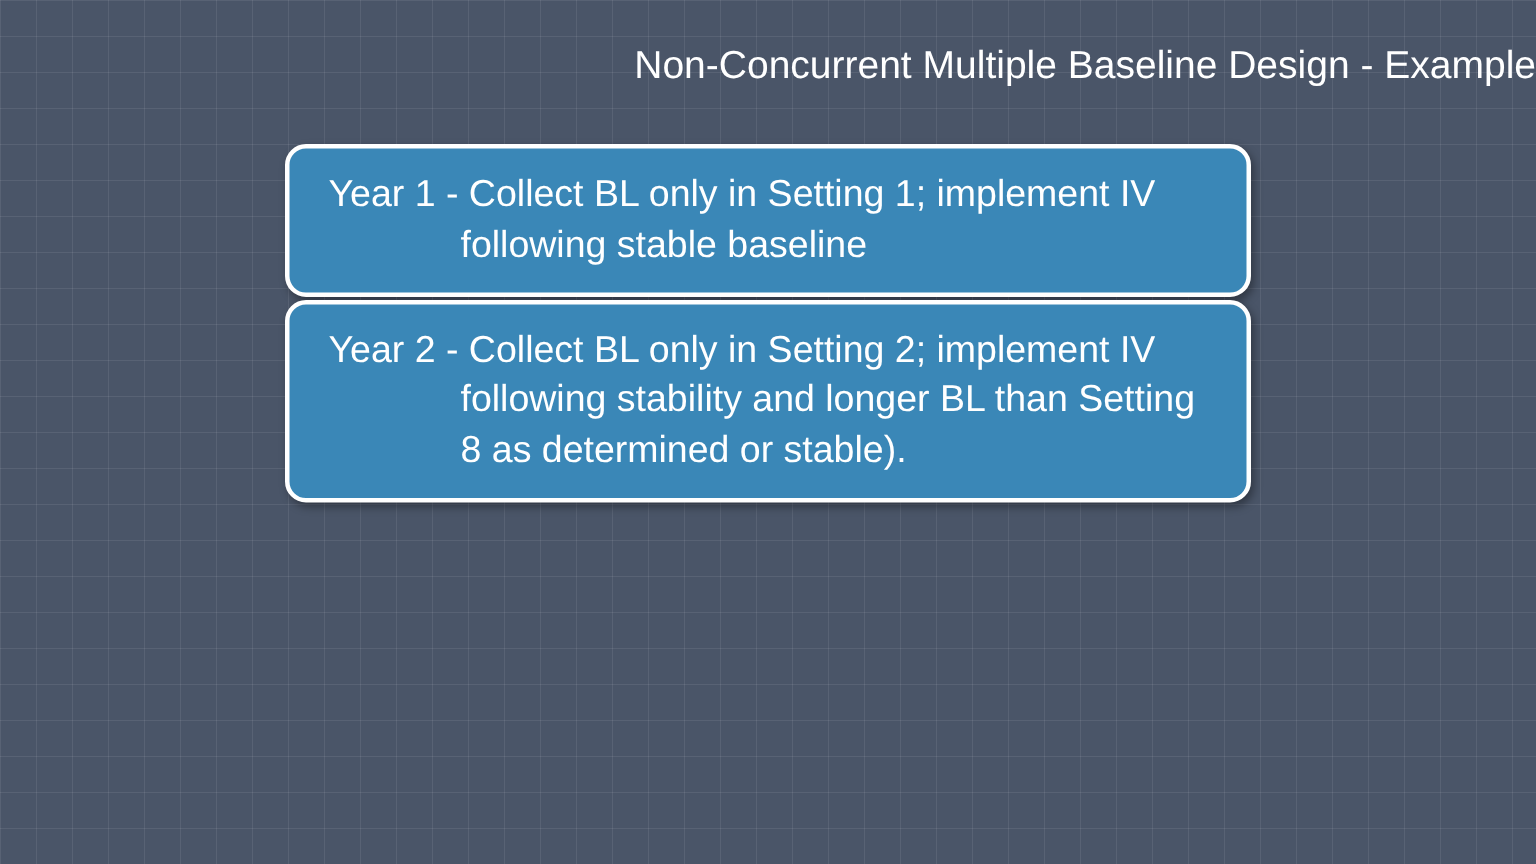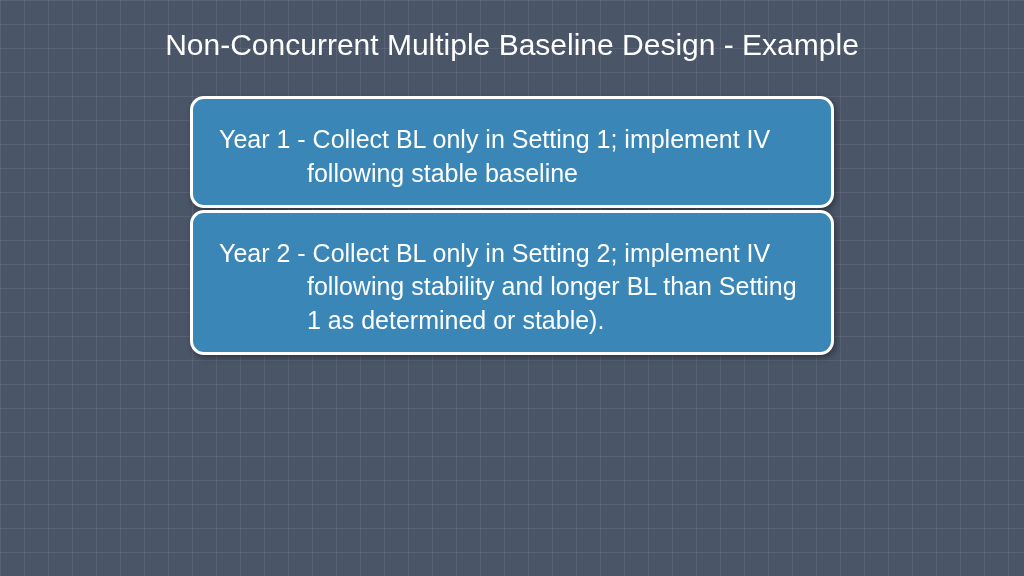--- a/index.html
+++ b/index.html
@@ -17,36 +17,36 @@
       background-size: 24px 24px;
       font-family: Arial, Helvetica, sans-serif;
       overflow: hidden;
       position: relative;
     }
     .slide-title {
       position: absolute;
       top: 28px;
       left: 0;
       right: 0;
-      text-align: center;
+      text-align: right;
       color: #ffffff;
-      font-size: 30px;
+      font-size: 26px;
       font-weight: 400;
     }
     .boxes {
       position: absolute;
       top: 96px;
       left: 190px;
       width: 644px;
     }
     .box {
       background-color: #3a87b7;
       border: 3px solid #ffffff;
       border-radius: 14px;
-      padding: 24px 20px 14px 26px;
+      padding: 14px 20px 14px 26px;
       margin-bottom: 2px;
       box-shadow: 2px 3px 6px rgba(0,0,0,0.35);
     }
     .box-text {
       color: #ffffff;
       font-size: 25px;
       line-height: 1.35;
       padding-left: 50px;
       text-indent: -88px;
       margin-left: 38px;
@@ -55,15 +55,15 @@
 </head>
 <body>
 
 <div class="slide-title">Non-Concurrent Multiple Baseline Design - Example</div>
 
 <div class="boxes">
   <div class="box">
     <div class="box-text">Year 1 - Collect BL only in Setting 1; implement IV following stable baseline</div>
   </div>
   <div class="box">
-    <div class="box-text">Year 2 - Collect BL only in Setting 2; implement IV following stability and longer BL than Setting 1 as determined or stable).</div>
+    <div class="box-text">Year 2 - Collect BL only in Setting 2; implement IV following stability and longer BL than Setting 8 as determined or stable).</div>
   </div>
 </div>
 
 </body></html>

